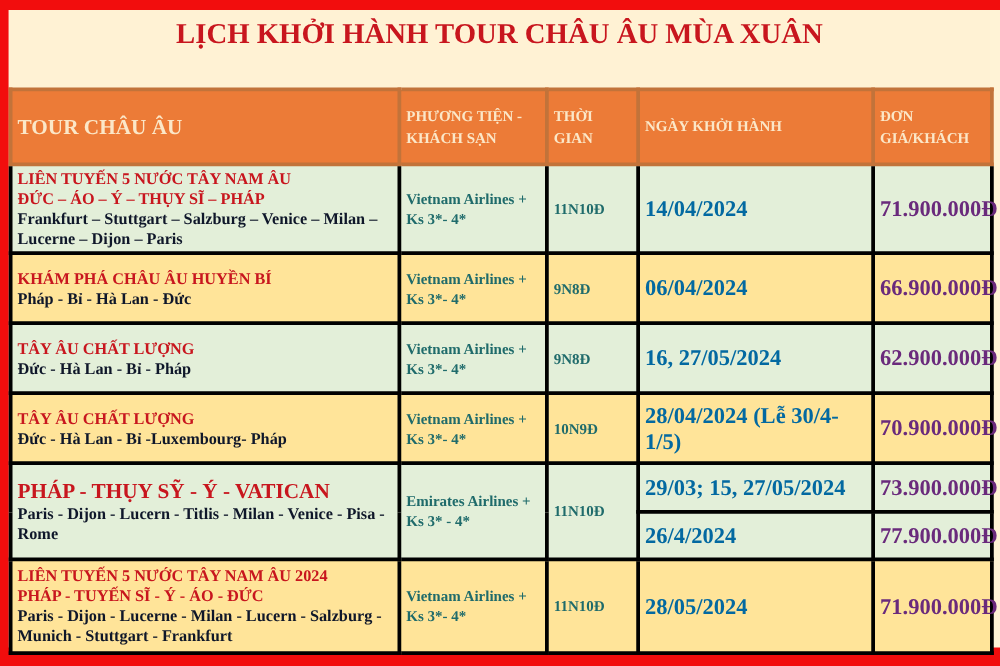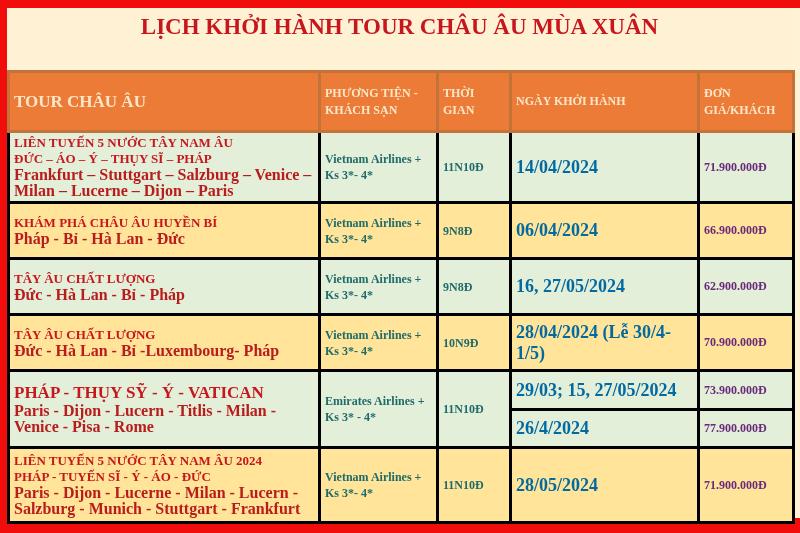--- a/index.html
+++ b/index.html
@@ -9,24 +9,24 @@
   .title { position:absolute; left:0; top:0; width:785px; height:62px; background:#fff2d4;
            text-align:center; color:#c8161e; font-weight:bold; font-size:23px; line-height:28px; padding-top:5px; box-sizing:border-box; }
   table { position:absolute; left:0; top:62px; width:785px; border-collapse:collapse; table-layout:fixed; }
   td, th { border:3px solid #000000; text-align:left; vertical-align:middle; padding:0 4px; font-weight:bold; }
   th { background:#ec7b37; color:#fbe7c8; font-size:12px; line-height:17px; height:57px; border-color:#c2733a; }
   th.big { font-size:17px; }
   tr.g td { background:#e3efd9;margin-left:45px; }
   tr.y td { background:#ffe499; }
   .red { color:#c8161e; font-size:13px; line-height:16px; display:block; }
   .red.lg { font-size:17px; line-height:20px; }
-  .teal { color:#b91c1c; font-size:16px; line-height:16px; display:block; }
+  .teal { color:#0f172a; font-size:13px; line-height:16px; display:block; }
   .cell { color:#1f6b6b; font-size:12px; line-height:16px; }
   .date { color:#0369a1; font-size:18px; }
-  .price { color:#6a2a7c; font-size:12px; }
+  .price { color:#6a2a7c; font-size:18px; }
 </style>
 </head>
 <body>
 
 <div class="frame">
   <div class="title">LỊCH KHỞI HÀNH TOUR CHÂU ÂU MÙA XUÂN</div>
   <table>
     <colgroup>
       <col style="width:311px">
         <col style="width:118px">

